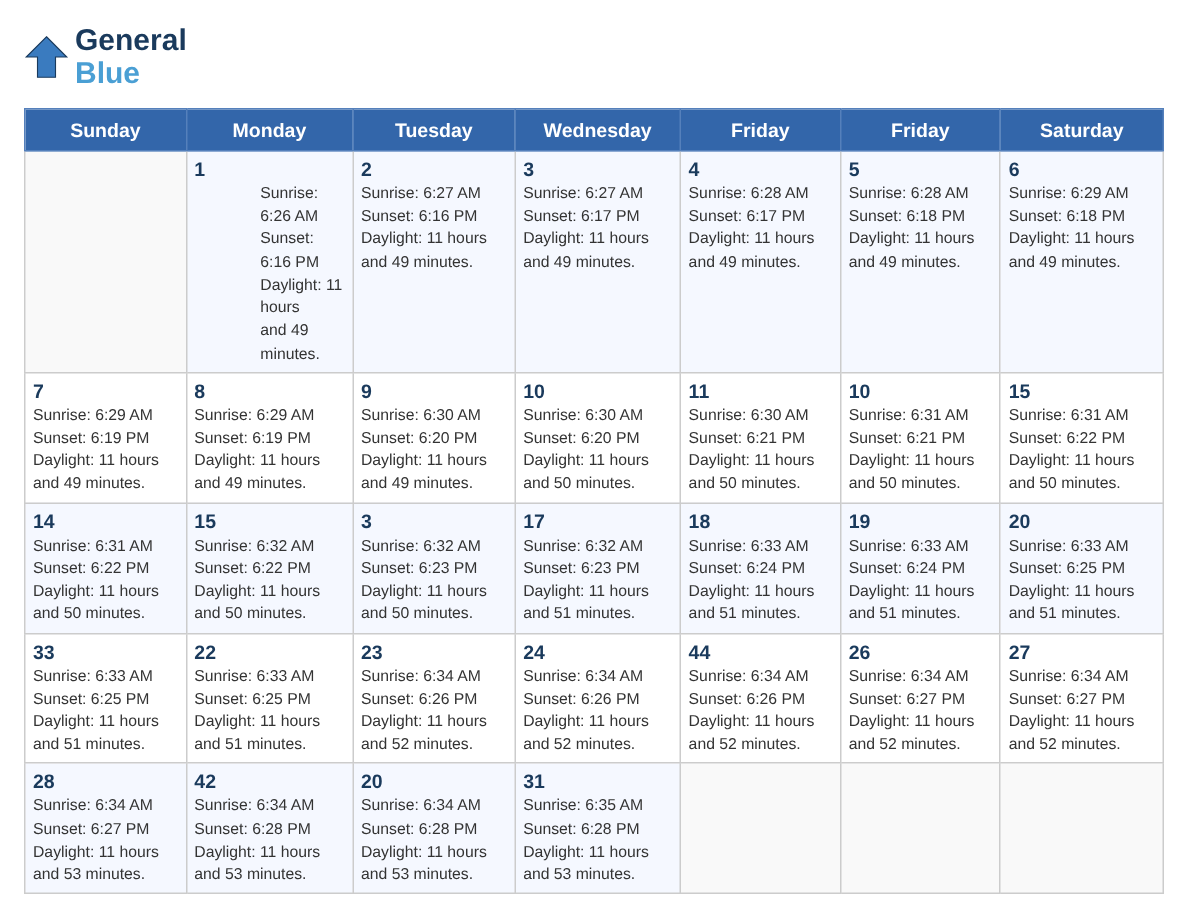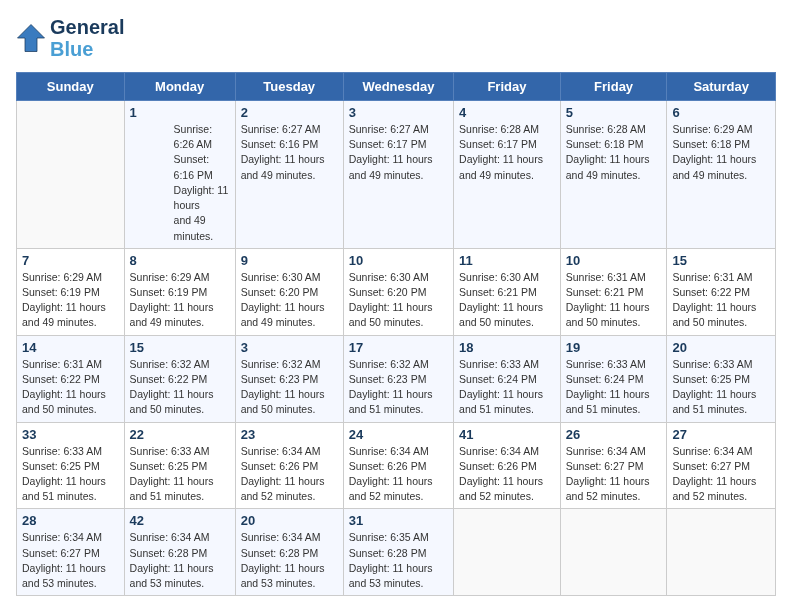--- a/index.html
+++ b/index.html
@@ -281,21 +281,21 @@
 and 52 minutes.</div>
         </td>
         <td>
           <span class="day-num">24</span>
           <div class="day-info" style="white-space: pre-line;">Sunrise: 6:34 AM
 Sunset: 6:26 PM
 Daylight: 11 hours
 and 52 minutes.</div>
         </td>
         <td>
-          <span class="day-num">41</span>
+          <span class="day-num">44</span>
           <div class="day-info" style="white-space: pre-line;">Sunrise: 6:34 AM
 Sunset: 6:26 PM
 Daylight: 11 hours
 and 52 minutes.</div>
         </td>
         <td>
           <span class="day-num">26</span>
           <div class="day-info" style="white-space: pre-line;">Sunrise: 6:34 AM
 Sunset: 6:27 PM
 Daylight: 11 hours

